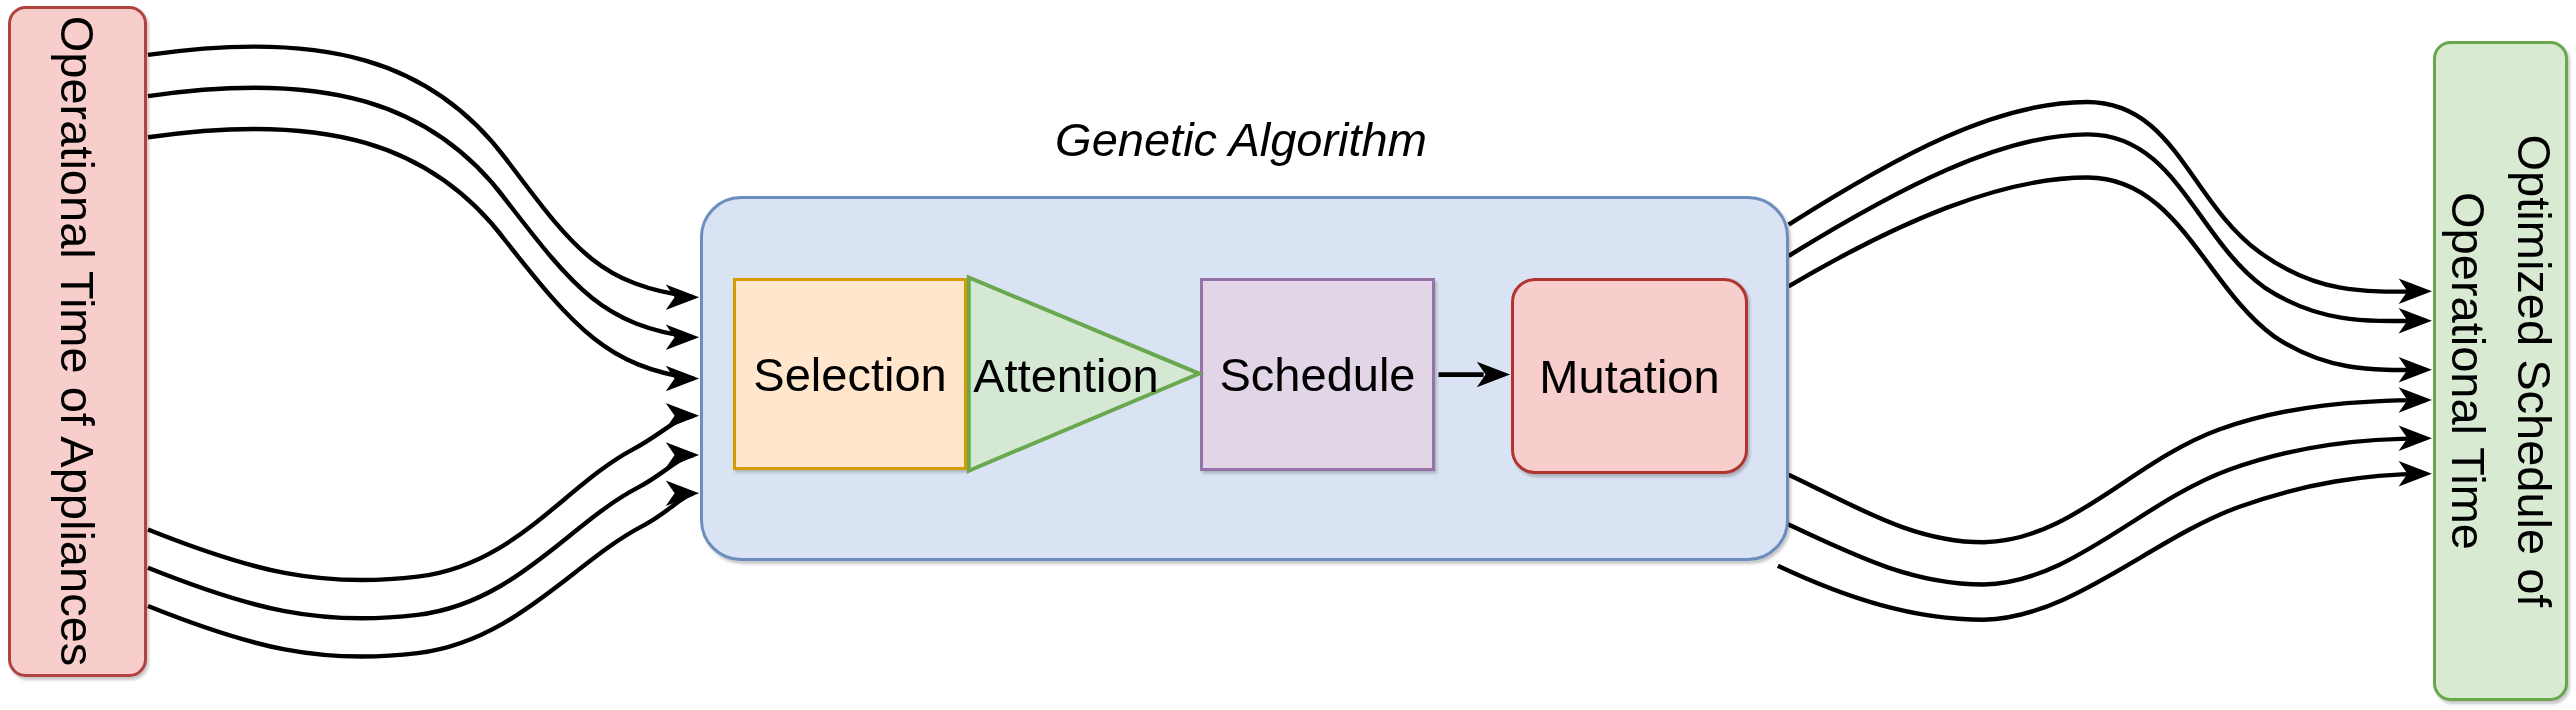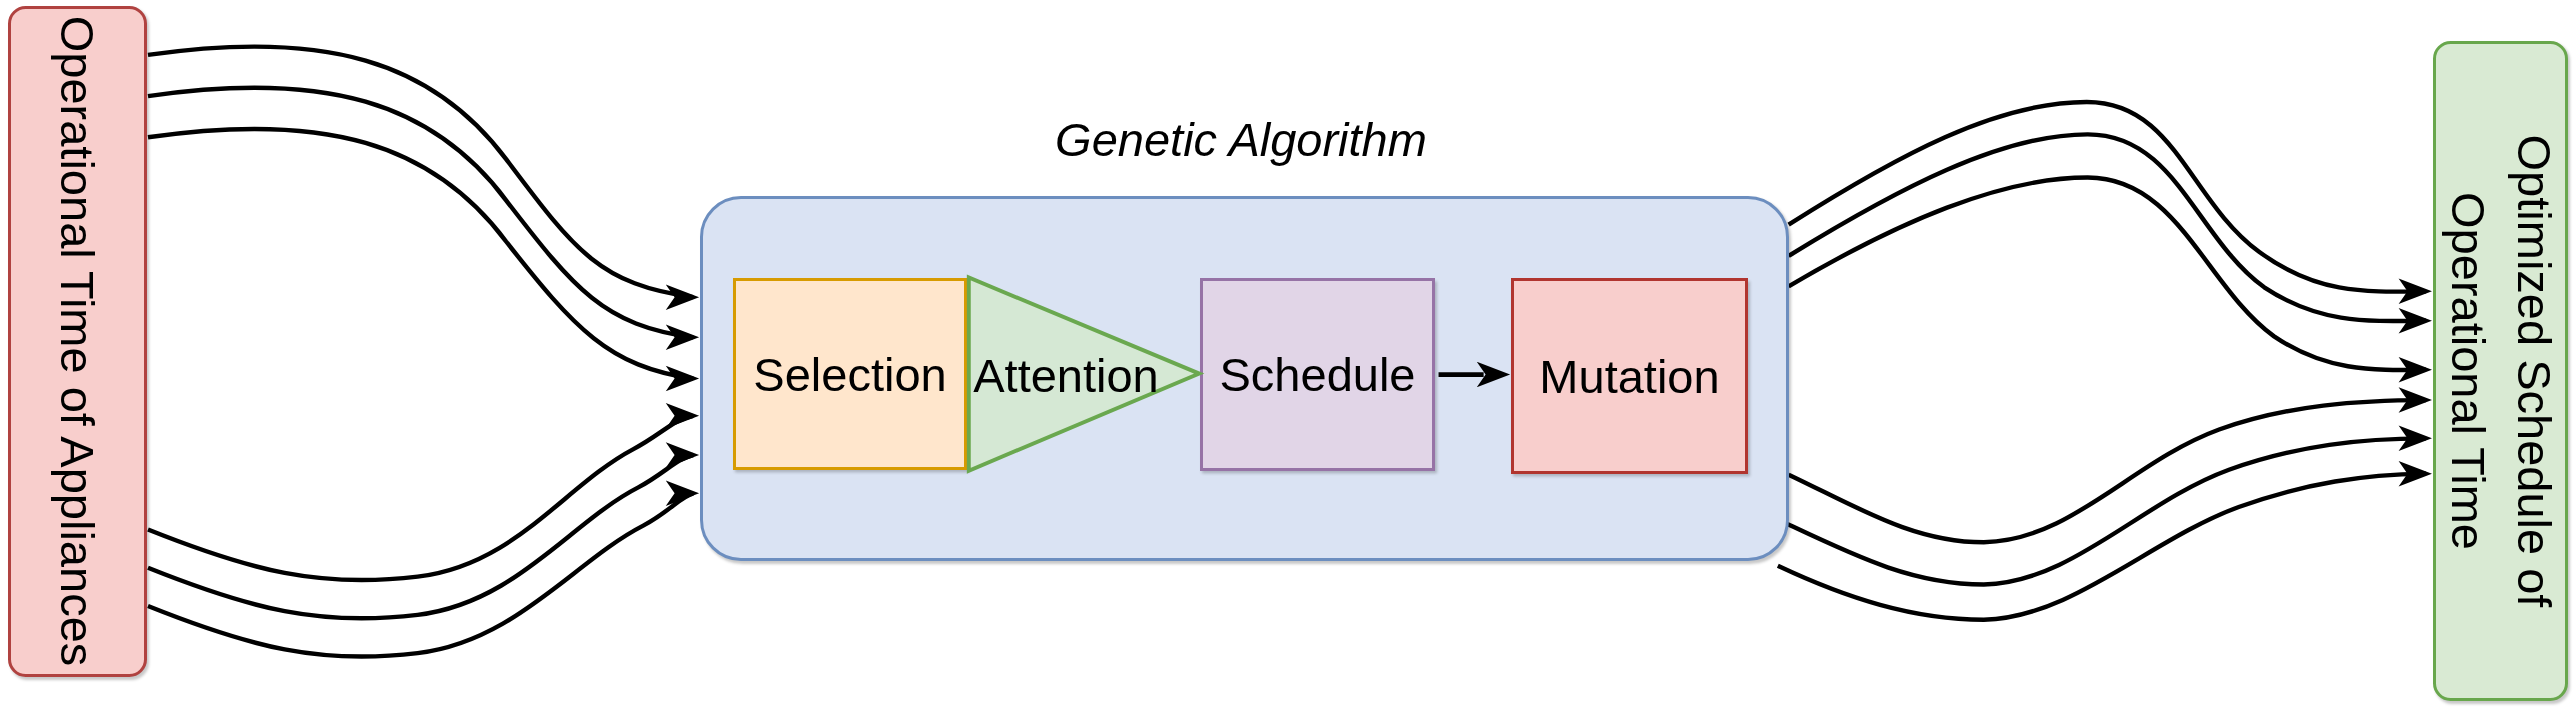--- a/index.html
+++ b/index.html
@@ -98,21 +98,21 @@
   <div class="node ga-container" style="left: 700px; top: 196px; width: 1089px; height: 365px; border-width: 3.4px; background-color: rgb(218, 227, 243); border-color: rgb(108, 142, 191);"></div>
 
   <div class="node" style="left: 733px; top: 278px; width: 234px; height: 192px; background-color: rgb(255, 230, 204); border-color: rgb(215, 155, 0);">
     <span class="step-label">Selection</span>
   </div>
 
   <div class="node" style="left: 1200px; top: 278px; width: 235px; height: 193px; background-color: rgb(225, 213, 231); border-color: rgb(150, 115, 166);">
     <span class="step-label">Schedule</span>
   </div>
 
-  <div class="node" style="left: 1511px; top: 278px; width: 237px; height: 196px; background-color: rgb(248, 206, 204); border-color: rgb(177, 53, 47);">
+  <div class="node" style="left: 1511px; top: 278px; width: 237px; height: 196px; background-color: rgb(248, 206, 204); border-color: rgb(177, 53, 47); border-radius: 24px;">
     <span class="step-label">Mutation</span>
   </div>
 
   <svg class="layer" width="2576" height="710" viewBox="0 0 2625 724">
     <polygon points="987,283 987,480 1222,381" stroke-width="4" fill="#d5e8d4" stroke="#6aa84f"></polygon>
     <g fill="#000000" stroke="#000000">
       <path d="M 1466,382 L 1512,382" stroke-width="5" fill="none"></path>
       <polygon points="1539,382 1505,369 1514,382 1505,395" stroke="none"></polygon>
     </g>
   </svg>

